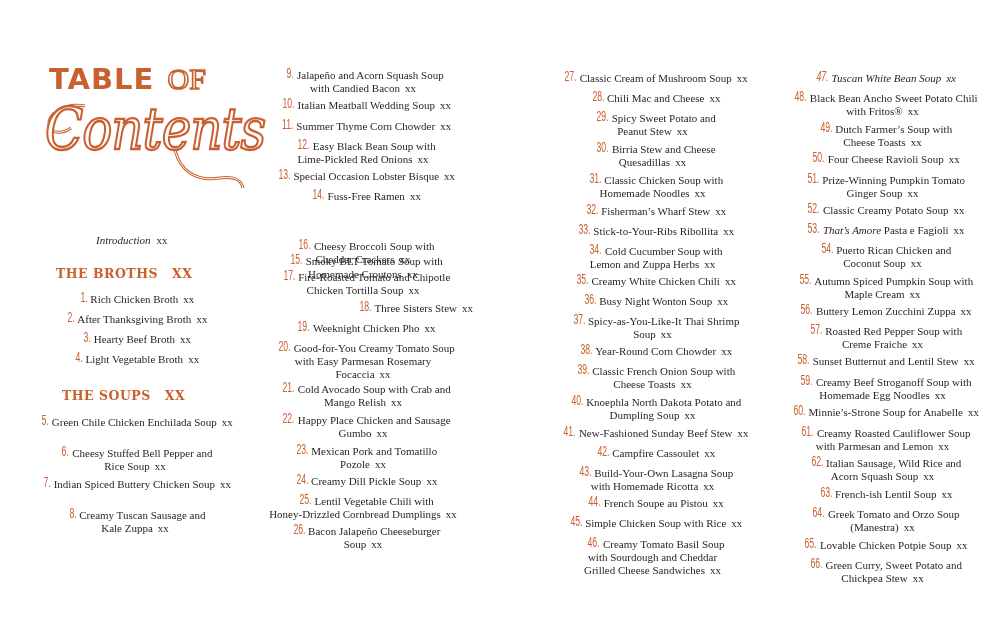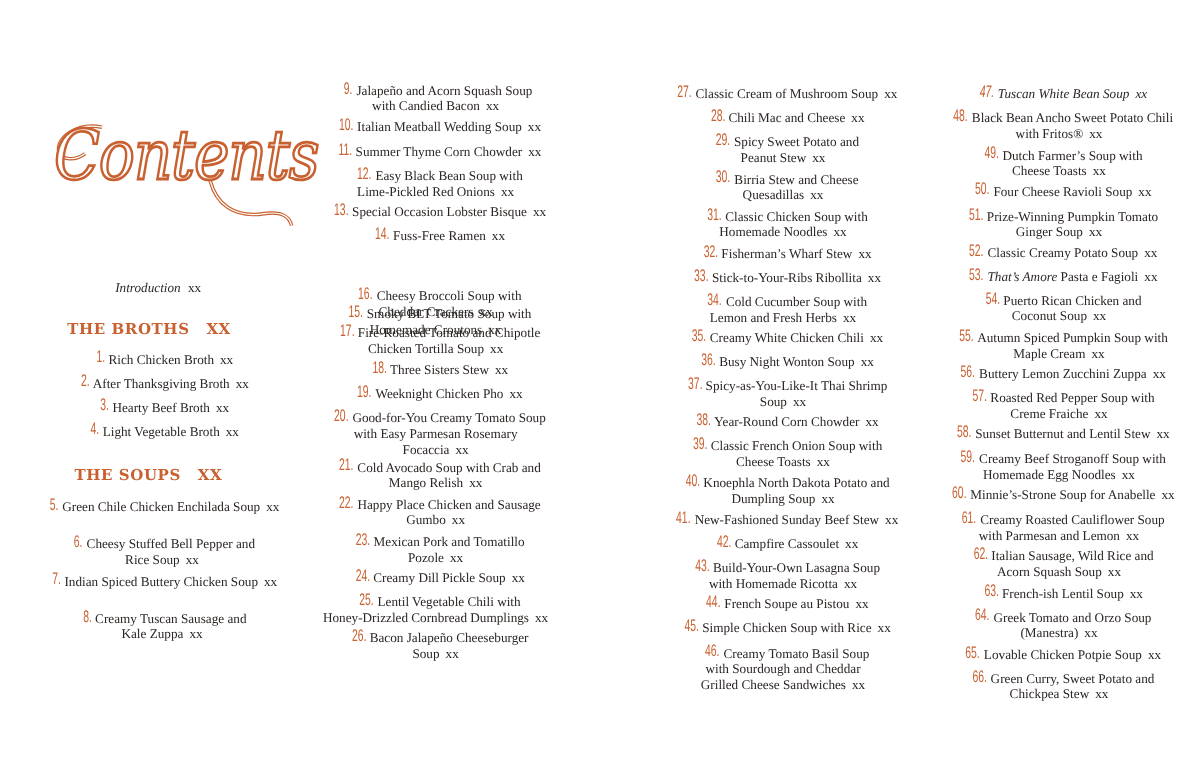--- a/index.html
+++ b/index.html
@@ -45,20 +45,21 @@
   .entry i { font-style: italic; }
   .col1 { left: 30px; width: 210px; }
   .col2 { left: 253px; width: 220px; }
   .col3 { left: 540px; width: 225px; }
   .col4 { left: 770px; width: 225px; }
 </style>
 </head>
 <body>
 
 <div class="title-block">
+  <div class="title-top"><span>TABLE</span> <span class="of">OF</span></div>
   <svg class="title-swash" width="215" height="95" viewBox="0 0 215 95">
     <path d="M40 6 C20 2 2 14 4 26 C6 34 18 34 26 28" fill="none" stroke="#c9602f" stroke-width="3"></path>
     <path d="M40 6 C20 2 2 14 4 26 C6 34 18 34 26 28" fill="none" stroke="#fff" stroke-width="1"></path>
     <path d="M130 50 C135 70 150 82 175 78 C190 76 196 80 198 88" fill="none" stroke="#c9602f" stroke-width="3"></path>
     <path d="M130 50 C135 70 150 82 175 78 C190 76 196 80 198 88" fill="none" stroke="#fff" stroke-width="1"></path>
   </svg>
   <div class="title-script">Contents</div>
 </div>
 
 <div class="intro">
@@ -83,37 +84,37 @@
     <div class="entry col1" style="top: 507px;"><span class="num">8.</span><span>Creamy Tuscan Sausage and</span><br><span>Kale Zuppa</span><span class="pg">xx</span></div>
     <div class="entry col2" style="top: 67px;"><span class="num">9.</span><span>Jalapeño and Acorn Squash Soup</span><br><span>with Candied Bacon</span><span class="pg">xx</span></div>
     <div class="entry col2" style="top: 97px;"><span class="num">10.</span><span>Italian Meatball Wedding Soup</span><span class="pg">xx</span></div>
     <div class="entry col2" style="top: 118px;"><span class="num">11.</span><span>Summer Thyme Corn Chowder</span><span class="pg">xx</span></div>
     <div class="entry col2" style="top: 138px;"><span class="num">12.</span><span>Easy Black Bean Soup with</span><br><span>Lime-Pickled Red Onions</span><span class="pg">xx</span></div>
     <div class="entry col2" style="top: 168px;"><span class="num">13.</span><span>Special Occasion Lobster Bisque</span><span class="pg">xx</span></div>
     <div class="entry col2" style="top: 188px;"><span class="num">14.</span><span>Fuss-Free Ramen</span><span class="pg">xx</span></div>
     <div class="entry col2" style="top: 208px; margin-top: 45px;"><span class="num">15.</span><span>Smoky BLT Tomato Soup with</span><br><span>Homemade Croutons</span><span class="pg">xx</span></div>
     <div class="entry col2" style="top: 238px;"><span class="num">16.</span><span>Cheesy Broccoli Soup with</span><br><span>Cheddar Crackers</span><span class="pg">xx</span></div>
     <div class="entry col2" style="top: 269px;"><span class="num">17.</span><span>Fire-Roasted Tomato and Chipotle</span><br><span>Chicken Tortilla Soup</span><span class="pg">xx</span></div>
-    <div class="entry col2" style="top: 300px;"><span class="num">18.</span><span>Three Sisters Stew</span><span class="pg">xx</span></div>
+    <div class="entry col2" style="top: 300px; text-align: right;"><span class="num">18.</span><span>Three Sisters Stew</span><span class="pg">xx</span></div>
     <div class="entry col2" style="top: 320px;"><span class="num">19.</span><span>Weeknight Chicken Pho</span><span class="pg">xx</span></div>
     <div class="entry col2" style="top: 340px;"><span class="num">20.</span><span>Good-for-You Creamy Tomato Soup</span><br><span>with Easy Parmesan Rosemary</span><br><span>Focaccia</span><span class="pg">xx</span></div>
     <div class="entry col2" style="top: 381px;"><span class="num">21.</span><span>Cold Avocado Soup with Crab and</span><br><span>Mango Relish</span><span class="pg">xx</span></div>
     <div class="entry col2" style="top: 412px;"><span class="num">22.</span><span>Happy Place Chicken and Sausage</span><br><span>Gumbo</span><span class="pg">xx</span></div>
     <div class="entry col2" style="top: 443px;"><span class="num">23.</span><span>Mexican Pork and Tomatillo</span><br><span>Pozole</span><span class="pg">xx</span></div>
     <div class="entry col2" style="top: 473px;"><span class="num">24.</span><span>Creamy Dill Pickle Soup</span><span class="pg">xx</span></div>
     <div class="entry col2" style="top: 493px;"><span class="num">25.</span><span>Lentil Vegetable Chili with</span><br><span>Honey-Drizzled Cornbread Dumplings</span><span class="pg">xx</span></div>
     <div class="entry col2" style="top: 523px;"><span class="num">26.</span><span>Bacon Jalapeño Cheeseburger</span><br><span>Soup</span><span class="pg">xx</span></div>
     <div class="entry col3" style="top: 70px;"><span class="num">27.</span><span>Classic Cream of Mushroom Soup</span><span class="pg">xx</span></div>
     <div class="entry col3" style="top: 90px;"><span class="num">28.</span><span>Chili Mac and Cheese</span><span class="pg">xx</span></div>
     <div class="entry col3" style="top: 110px;"><span class="num">29.</span><span>Spicy Sweet Potato and</span><br><span>Peanut Stew</span><span class="pg">xx</span></div>
     <div class="entry col3" style="top: 141px;"><span class="num">30.</span><span>Birria Stew and Cheese</span><br><span>Quesadillas</span><span class="pg">xx</span></div>
     <div class="entry col3" style="top: 172px; text-align: center;"><span class="num">31.</span><span>Classic Chicken Soup with</span><br><span>Homemade Noodles</span><span class="pg">xx</span></div>
     <div class="entry col3" style="top: 203px;"><span class="num">32.</span><span>Fisherman’s Wharf Stew</span><span class="pg">xx</span></div>
     <div class="entry col3" style="top: 223px;"><span class="num">33.</span><span>Stick-to-Your-Ribs Ribollita</span><span class="pg">xx</span></div>
-    <div class="entry col3" style="top: 243px;"><span class="num">34.</span><span>Cold Cucumber Soup with</span><br><span>Lemon and Fresh Herbs</span><span class="pg">xx</span></div>
+    <div class="entry col3" style="top: 243px;"><span class="num">34.</span><span>Cold Cucumber Soup with</span><br><span>Lemon and Zuppa Herbs</span><span class="pg">xx</span></div>
     <div class="entry col3" style="top: 273px;"><span class="num">35.</span><span>Creamy White Chicken Chili</span><span class="pg">xx</span></div>
     <div class="entry col3" style="top: 293px;"><span class="num">36.</span><span>Busy Night Wonton Soup</span><span class="pg">xx</span></div>
     <div class="entry col3" style="top: 313px;"><span class="num">37.</span><span>Spicy-as-You-Like-It Thai Shrimp</span><br><span>Soup</span><span class="pg">xx</span></div>
     <div class="entry col3" style="top: 343px;"><span class="num">38.</span><span>Year-Round Corn Chowder</span><span class="pg">xx</span></div>
     <div class="entry col3" style="top: 363px;"><span class="num">39.</span><span>Classic French Onion Soup with</span><br><span>Cheese Toasts</span><span class="pg">xx</span></div>
     <div class="entry col3" style="top: 394px;"><span class="num">40.</span><span>Knoephla North Dakota Potato and</span><br><span>Dumpling Soup</span><span class="pg">xx</span></div>
     <div class="entry col3" style="top: 425px;"><span class="num">41.</span><span>New-Fashioned Sunday Beef Stew</span><span class="pg">xx</span></div>
     <div class="entry col3" style="top: 445px;"><span class="num">42.</span><span>Campfire Cassoulet</span><span class="pg">xx</span></div>
     <div class="entry col3" style="top: 465px;"><span class="num">43.</span><span>Build-Your-Own Lasagna Soup</span><br><span>with Homemade Ricotta</span><span class="pg">xx</span></div>
     <div class="entry col3" style="top: 495px;"><span class="num">44.</span><span>French Soupe au Pistou</span><span class="pg">xx</span></div>

